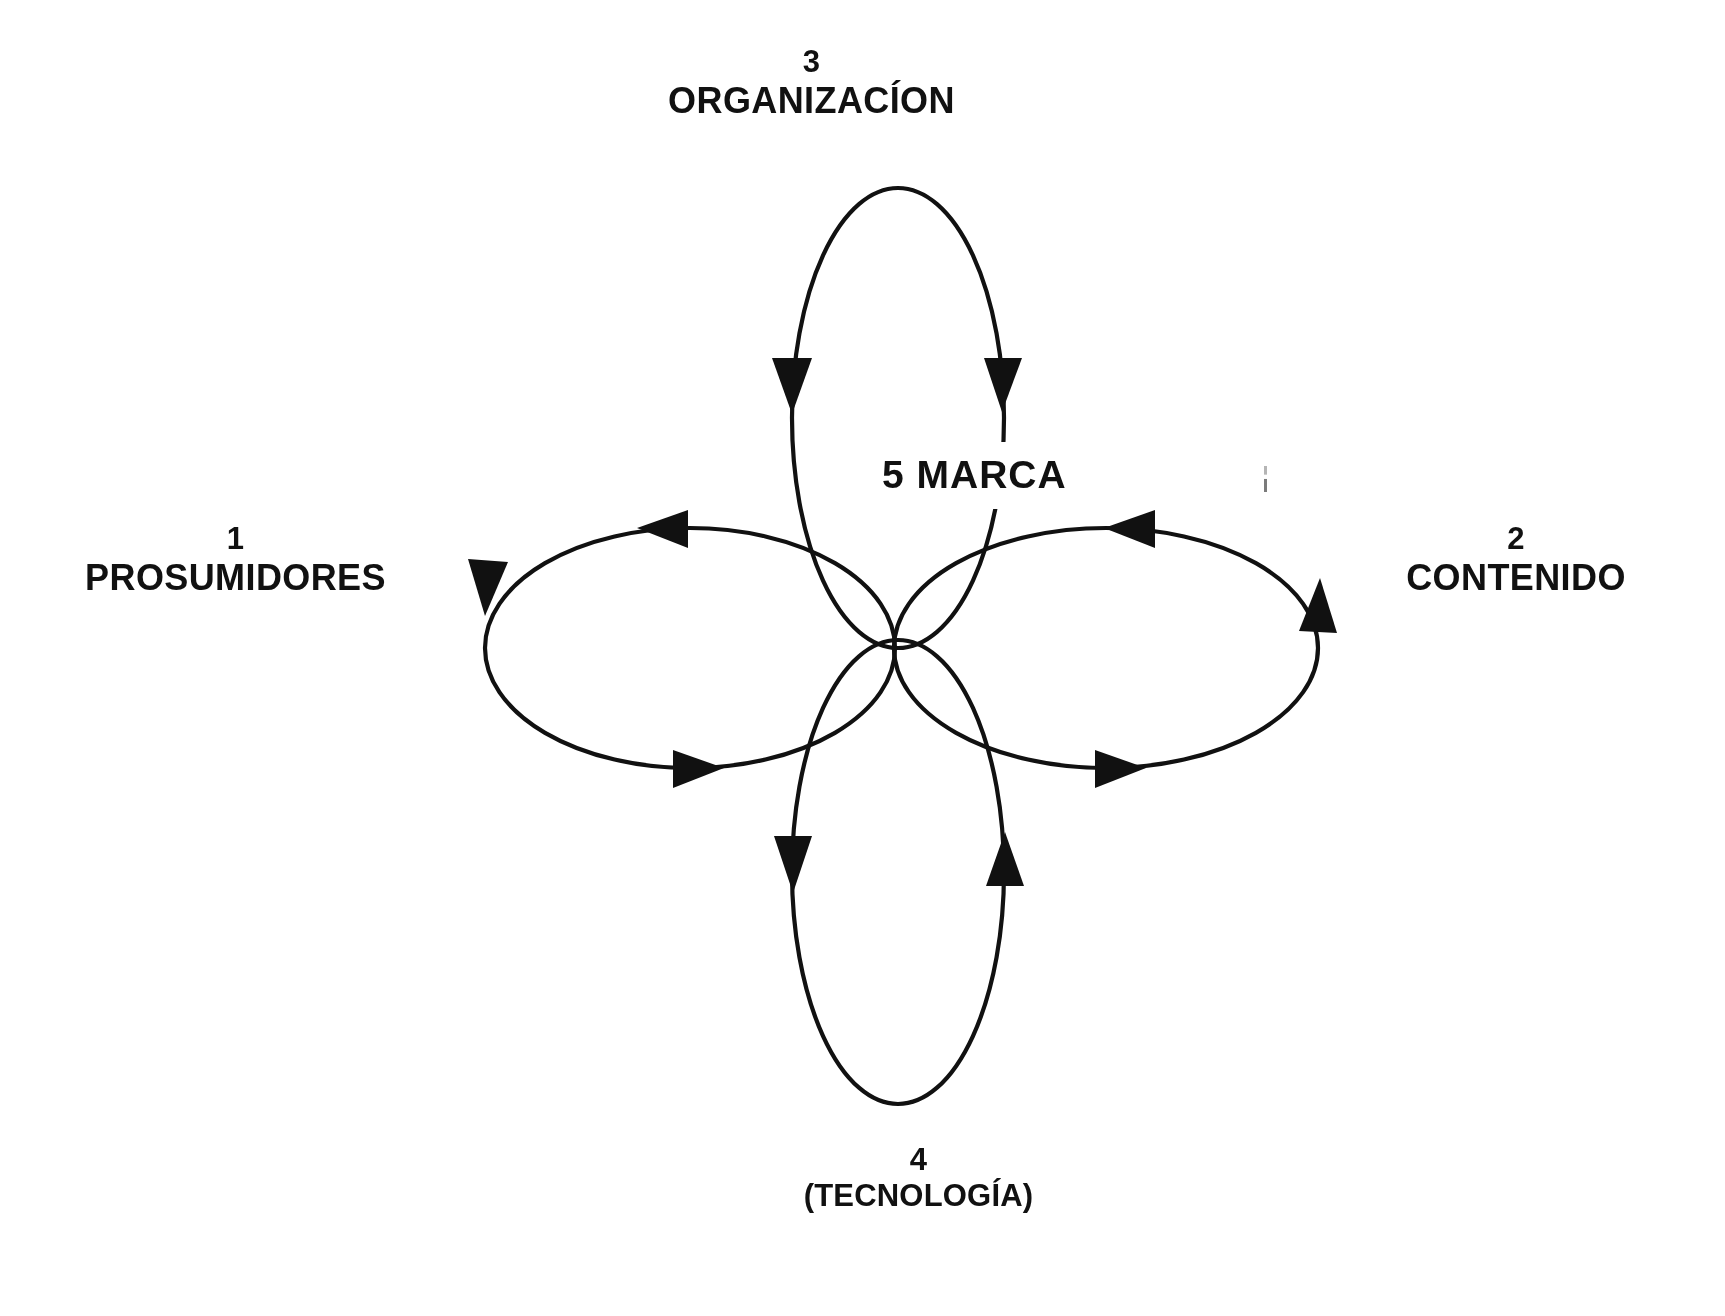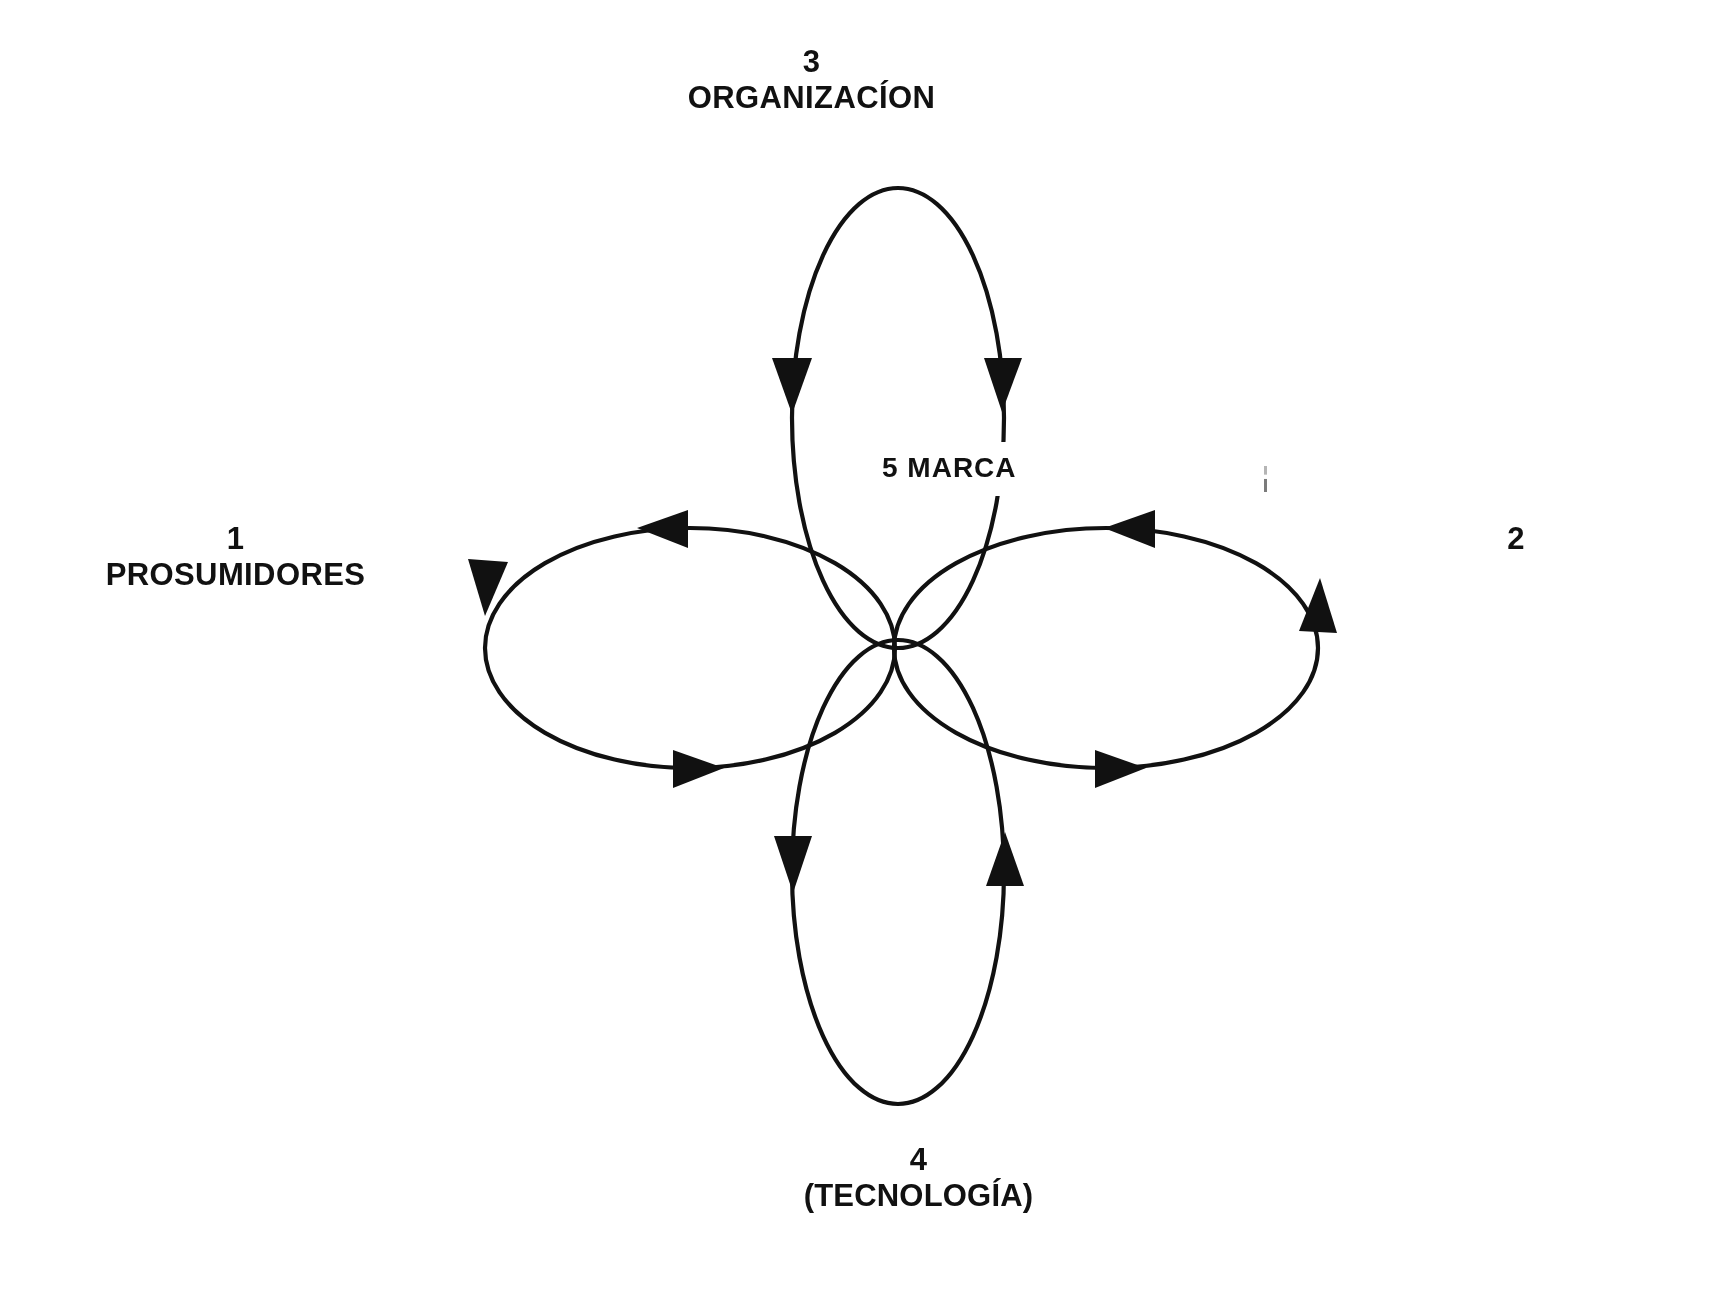--- a/index.html
+++ b/index.html
@@ -37,21 +37,21 @@
   }
   .label .num {
     display: block;
     font-weight: bold;
     font-size: 31px;
     letter-spacing: 0.2px;
   }
   .label .name {
     display: block;
     font-weight: bold;
-    font-size: 31px;
+    font-size: 36px;
     letter-spacing: 0.4px;
   }
   .label .sub {
     display: block;
     font-weight: bold;
     font-size: 31px;
     letter-spacing: 0.2px;
   }
 
   
@@ -89,21 +89,21 @@
   
   #label-marca {
     left: 820px;
     top: 442px;
     width: 420px;
     padding: 10px 0 12px 0;
     text-align: left;
   }
   #label-marca .name {
     padding-left: 62px;
-    font-size: 28px;
+    font-size: 39px;
     letter-spacing: 1px;
   }
 
   .speck {
     position: absolute;
     left: 1264px;
     top: 466px;
     width: 3px;
     height: 26px;
     background: linear-gradient(to bottom,
@@ -166,20 +166,21 @@
     <span class="name">ORGANIZACÍON</span>
   </div>
 
   <div class="label" id="label-prosumidores">
     <span class="num">1</span>
     <span class="name">PROSUMIDORES</span>
   </div>
 
   <div class="label" id="label-contenido">
     <span class="num">2</span>
+    <span class="name">CONTENIDO</span>
   </div>
 
   <div class="label" id="label-medios">
     <span class="num">4</span>
     <span class="sub">(TECNOLOGÍA)</span>
   </div>
 
   <div class="label" id="label-marca">
     <span class="name">5  MARCA</span>
   </div>

